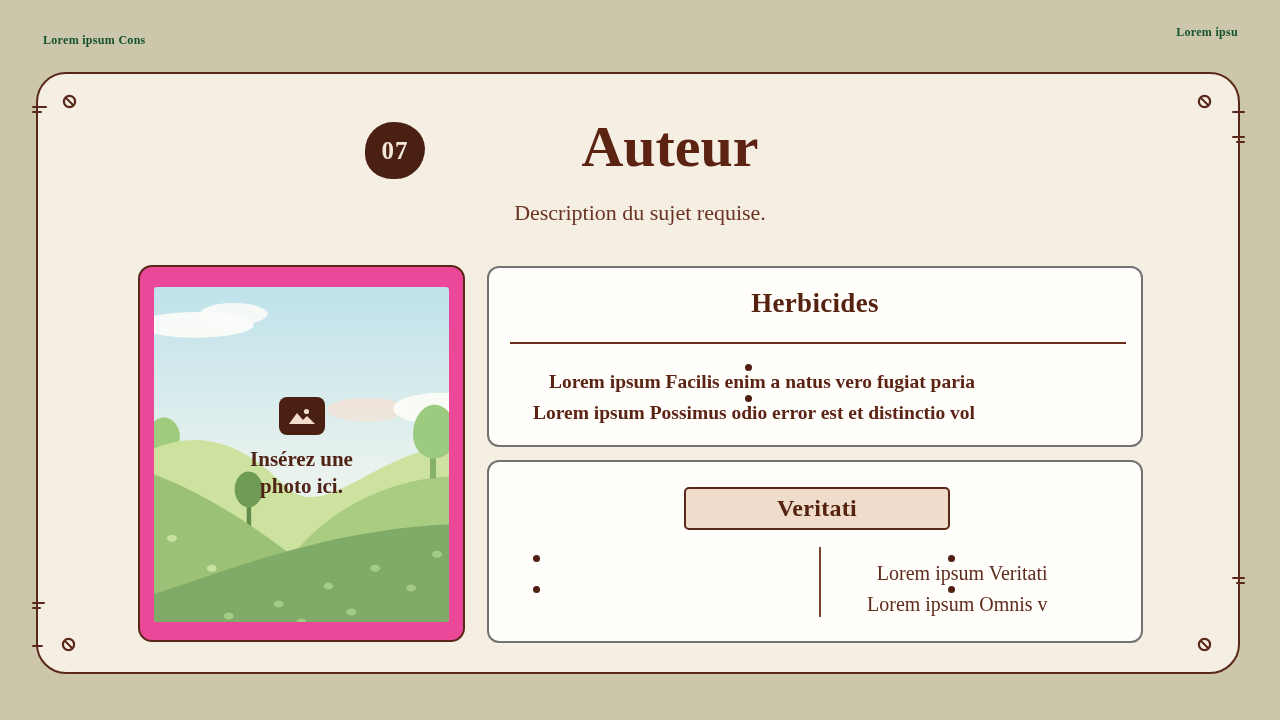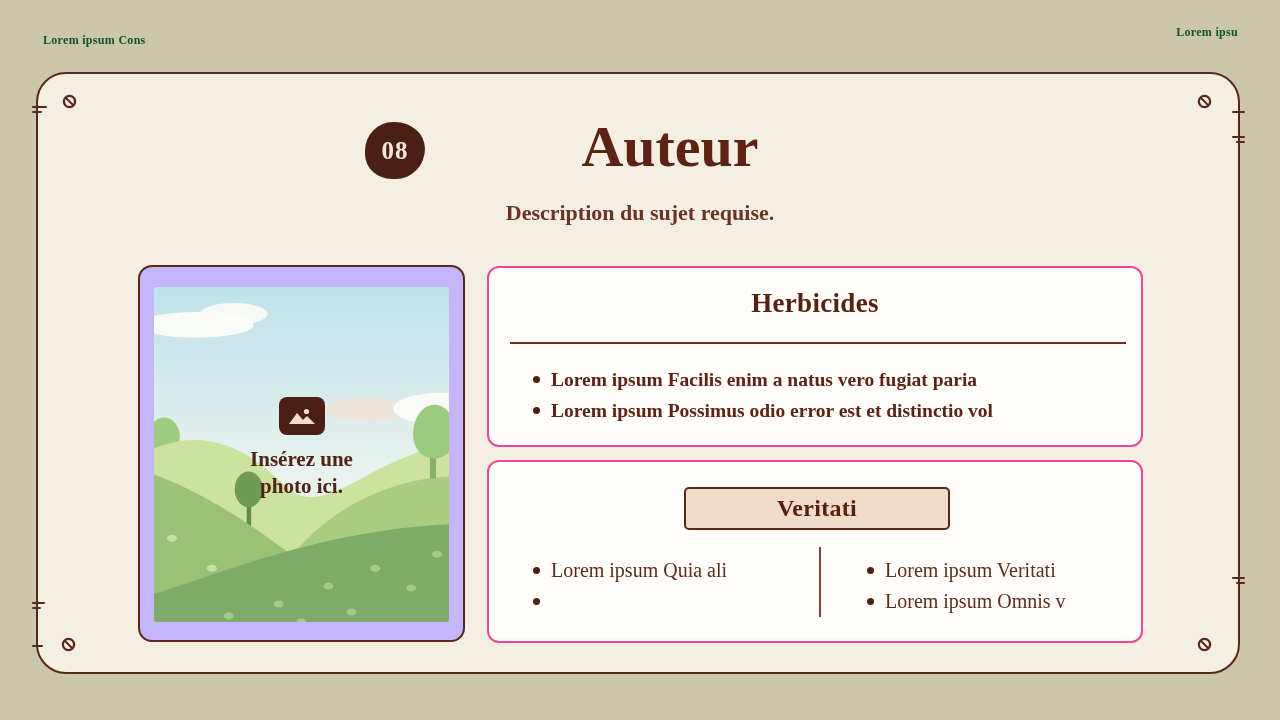--- a/index.html
+++ b/index.html
@@ -32,60 +32,60 @@
     border-radius:48% 52% 50% 46% / 52% 48% 55% 45%;
     display:flex;align-items:center;justify-content:center;
     font-size:25px;font-weight:bold;letter-spacing:1px;
   }
   #slide-title{
     left:470px;top:115px;width:400px;text-align:center;
     font-size:58px;font-weight:bold;color:#5c2312;line-height:1.1;
   }
   #slide-subtitle{
     left:440px;top:200px;width:400px;text-align:center;
-    font-size:22px;color:#6b3323;font-weight:bold;
+    font-size:22px;color:#6b3323;
   }
 
   
   #photo-card{
     left:138px;top:265px;width:327px;height:377px;box-sizing:border-box;
-    background:#c4b5fd;border:2px solid #5a2818;border-radius:14px;
+    background:#ec4899;border:2px solid #5a2818;border-radius:14px;
   }
   #photo-scene{
     left:14px;top:20px;width:295px;height:335px;border-radius:3px;overflow:hidden;
   }
   #photo-overlay{
     left:0;top:110px;width:100%;text-align:center;
   }
   #image-icon{
     width:46px;height:38px;background:#4a2013;border-radius:8px;
     display:inline-flex;align-items:center;justify-content:center;
   }
   #photo-placeholder-text{
     margin-top:11px;font-size:21px;font-weight:bold;color:#4f2315;line-height:27px;
   }
 
   
   .card{
     box-sizing:border-box;background:#fffefb;
-    border:2px solid #ec4899;border-radius:12px;
+    border:2px solid #737373;border-radius:12px;
   }
   #herbicides-card{left:487px;top:266px;width:656px;height:181px;}
   #projects-card{left:487px;top:460px;width:656px;height:183px;}
 
   #herbicides-title{
     margin-top:20px;text-align:center;
     font-size:27px;font-weight:bold;color:#56220f;letter-spacing:.3px;
   }
   #herbicides-rule{
     position:absolute;left:21px;top:74px;width:616px;height:0;
     border-top:2px solid #6b2f1d;
   }
   .bullet-list{position:absolute;margin:0;padding:0;list-style:none;}
-  .bullet-list li{display:flex;align-items:center;}
+  .bullet-list li{display:flex;align-items:flex-end;flex-direction:column;}
   .dot{
     width:7px;height:7px;border-radius:50%;background:#4f1f12;
     flex:0 0 7px;align-self:center;margin-right:11px;
   }
   #herbicides-bullets{left:44px;top:96px;}
   #herbicides-bullets li{
     height:31px;font-size:19.5px;font-weight:bold;color:#5c2414;
   }
 
   #projects-button{
@@ -132,21 +132,21 @@
   <div class="abs tick" style="right:-7px;top:37px;width:13px;"></div>
   <div class="abs tick" style="right:-7px;top:62px;width:13px;"></div>
   <div class="abs tick" style="right:-7px;top:67px;width:9px;"></div>
   <div class="abs tick" style="left:-6px;bottom:68px;width:13px;"></div>
   <div class="abs tick" style="left:-6px;bottom:63px;width:9px;"></div>
   <div class="abs tick" style="left:-6px;bottom:25px;width:11px;"></div>
   <div class="abs tick" style="right:-7px;bottom:93px;width:13px;"></div>
   <div class="abs tick" style="right:-7px;bottom:88px;width:9px;"></div>
 </div>
 
-<div class="abs" id="number-badge">08</div>
+<div class="abs" id="number-badge">07</div>
 <div class="abs" id="slide-title">Auteur</div>
 <div class="abs" id="slide-subtitle">Description du sujet requise.</div>
 
 <div class="abs" id="photo-card">
   <div class="abs" id="photo-scene">
     <svg width="295" height="335" viewBox="0 0 296 336" preserveAspectRatio="none">
       <defs>
         <linearGradient id="sky" x1="0" y1="0" x2="0" y2="1">
           <stop offset="0" stop-color="#bfe2eb"></stop>
           <stop offset="0.55" stop-color="#e9f2ee"></stop>
@@ -219,21 +219,20 @@
         <span>Lorem ipsum Possimus odio error est et distinctio vol</span>
       </li>
   </ul>
 </div>
 
 <div class="abs card" id="projects-card">
   <div id="projects-button">Veritati</div>
   <ul class="bullet-list" id="projects-left-bullets">
     <li class="proj-li">
         <span class="dot"></span>
-        <span>Lorem ipsum Quia ali</span>
       </li>
     <li class="proj-li">
         <span class="dot"></span>
       </li>
   </ul>
   <div id="projects-divider"></div>
   <ul class="bullet-list" id="projects-right-bullets">
     <li class="proj-li">
         <span class="dot"></span>
         <span>Lorem ipsum Veritati</span>

